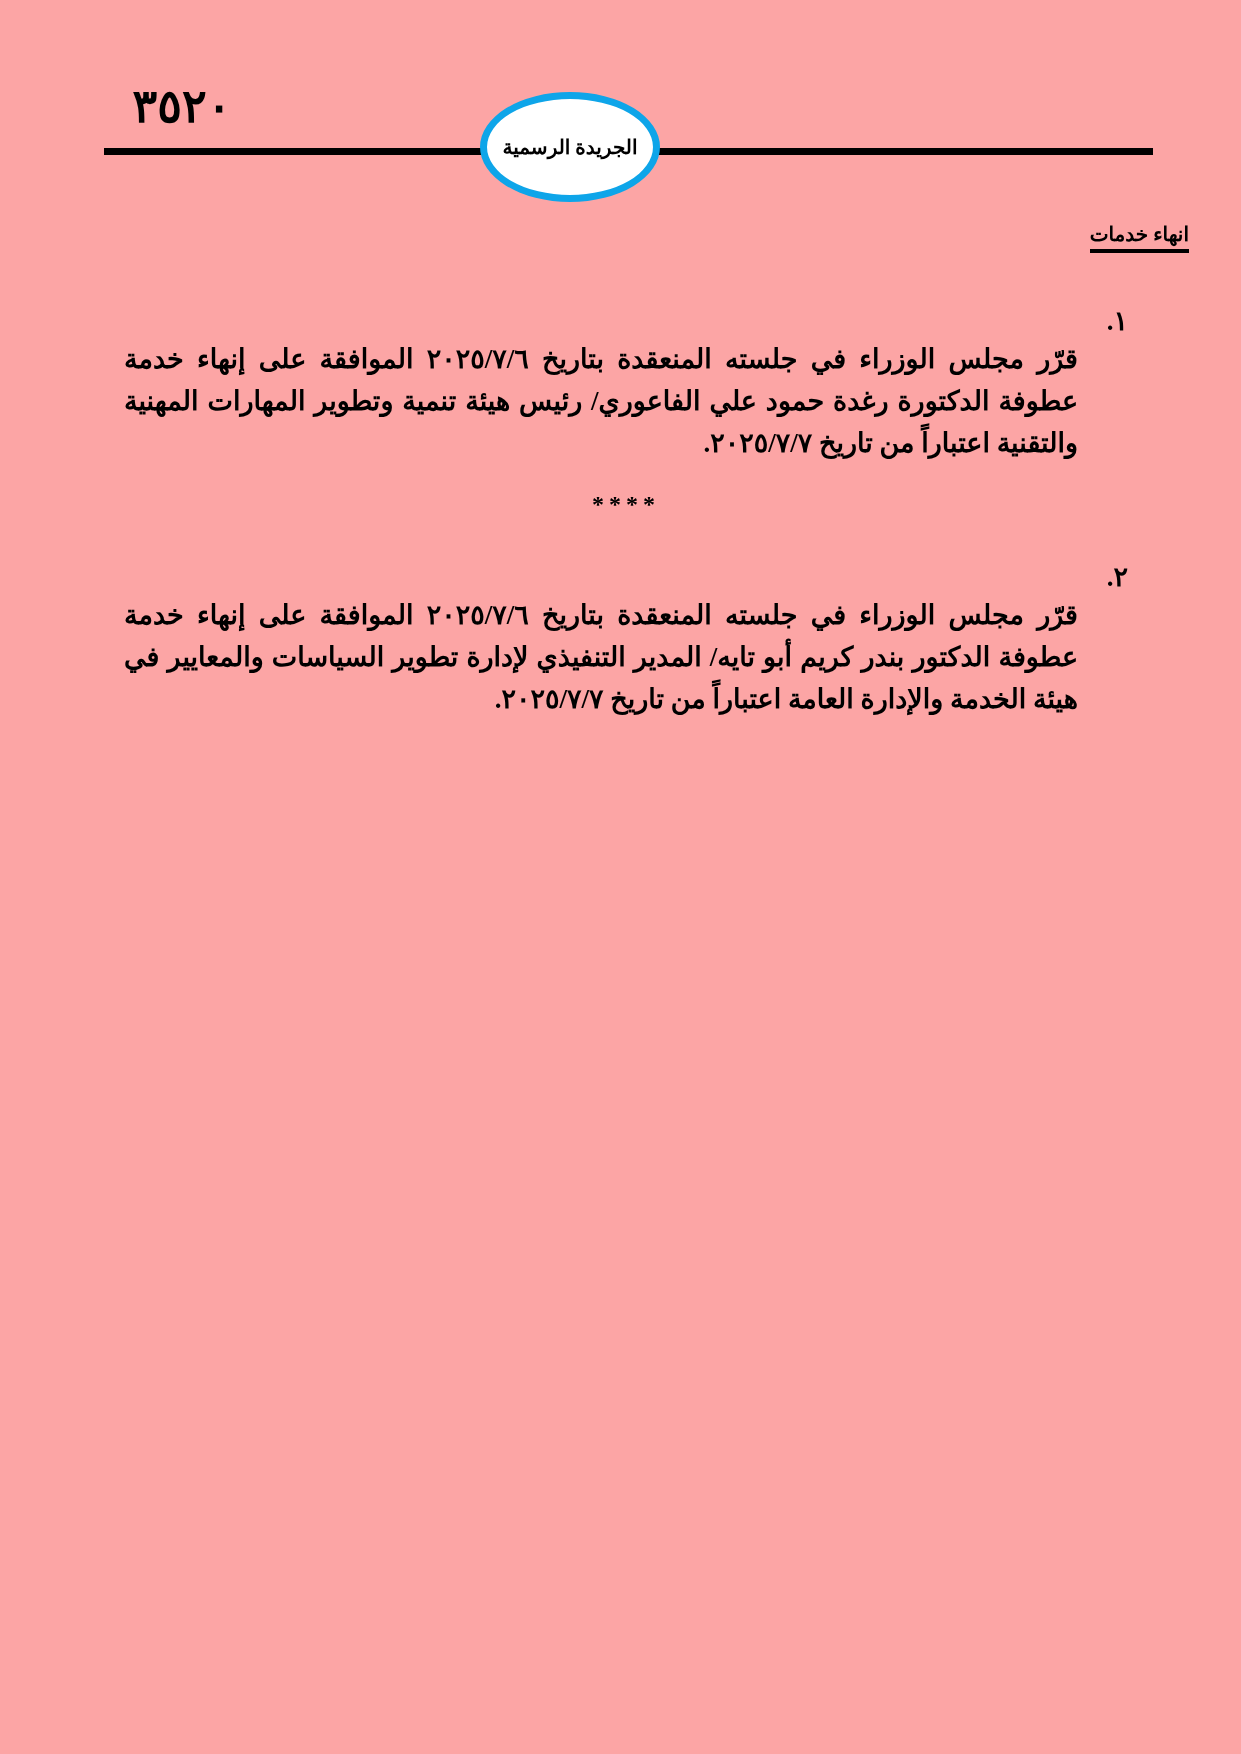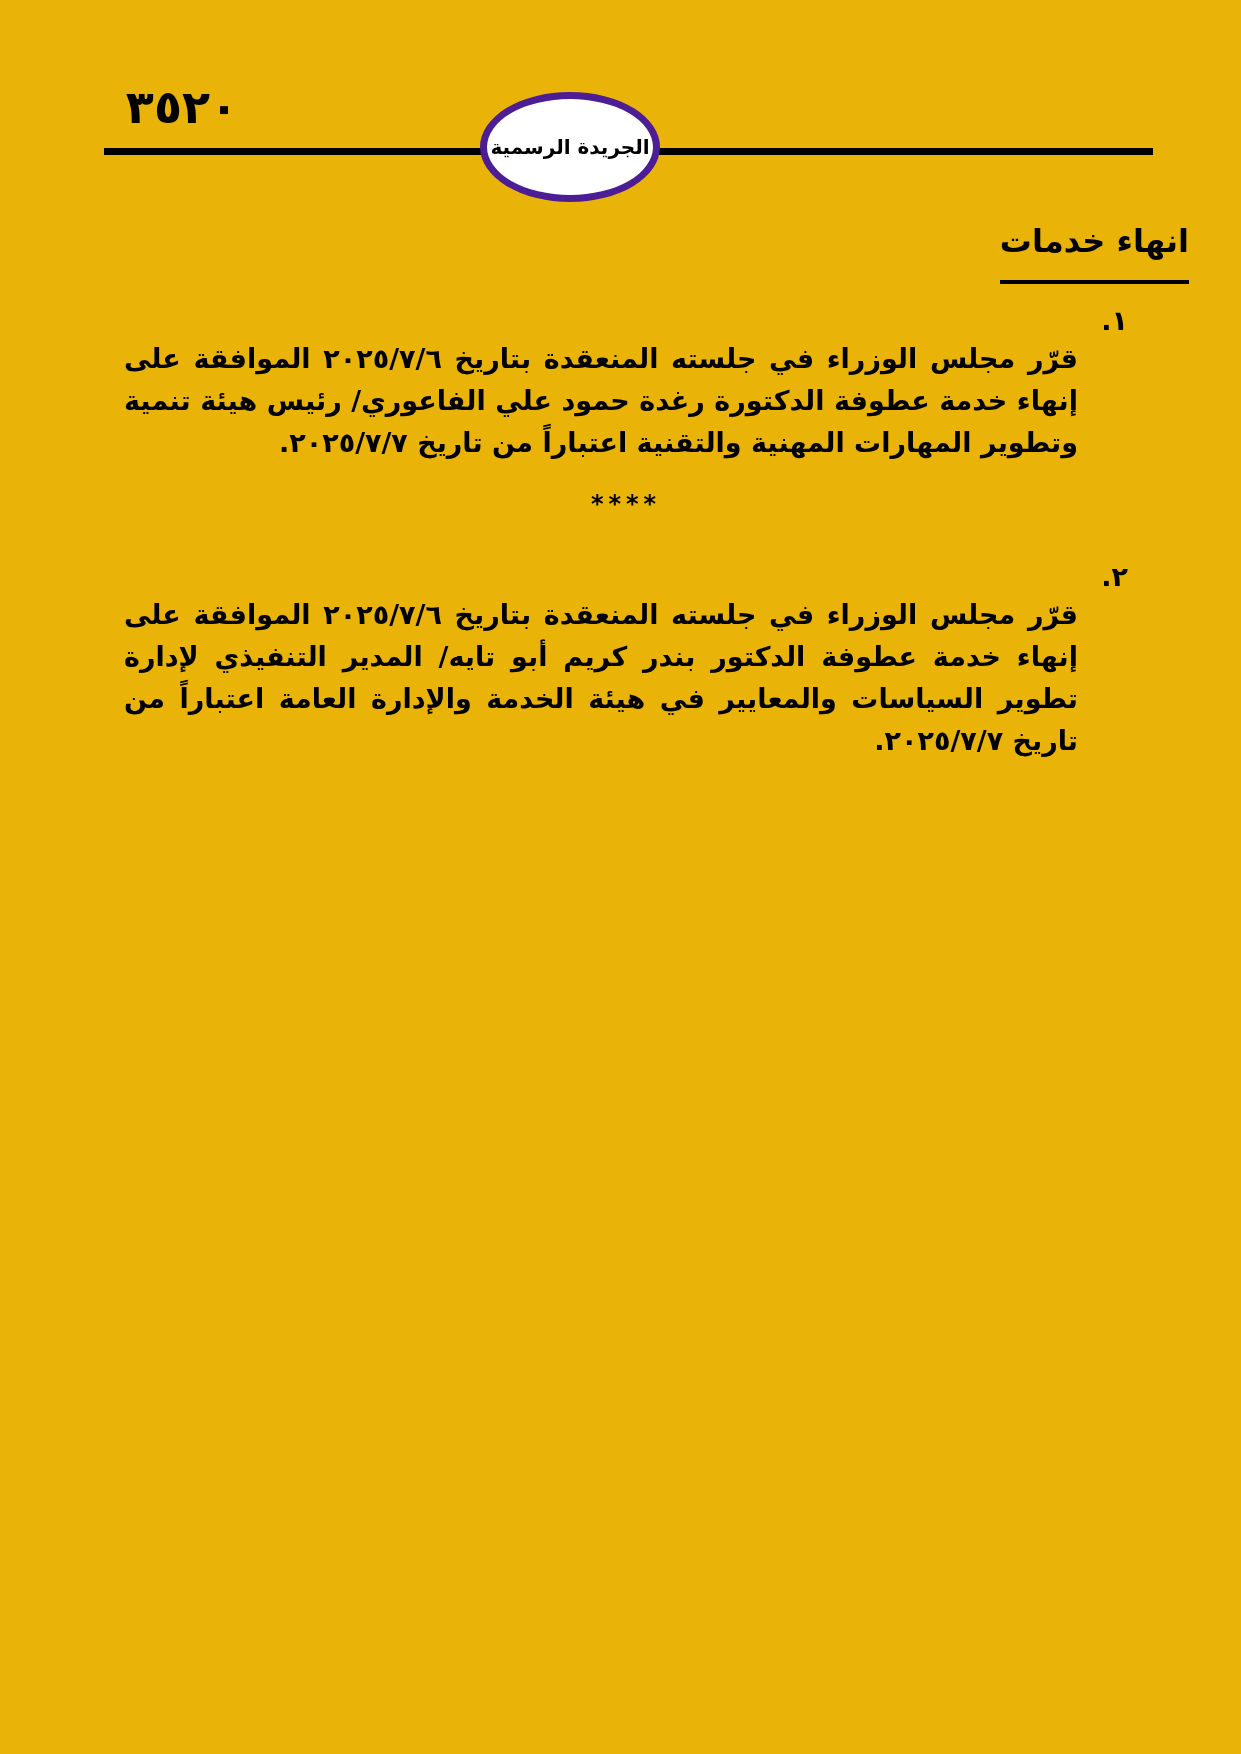--- a/index.html
+++ b/index.html
@@ -5,54 +5,54 @@
   * { margin:0; padding:0; box-sizing:border-box; }
   html, body { background:#ffffff; }
   body {
     position:relative;
     width:1241px;
     height:1754px;
     font-family:"DejaVu Sans", sans-serif;
     color:#000000;
     overflow:hidden;
   }
-  .page { position:absolute; inset:0; background:#eab308; }
+  .page { position:absolute; inset:0; background:#fca5a5;font-family:Liberation Serif, serif; }
 
   
   .page-number {
     position:absolute;
     top:82px; left:112px; width:140px;
     text-align:center;
     font-size:46px; font-weight:700; line-height:1.1;
   }
   .header-rule {
     position:absolute;
     top:148px; left:104px;
     width:1049px; height:7px;
     background:#000000;
   }
   .header-oval {
     position:absolute;
     top:92px; left:480px;
     width:180px; height:110px;
     background:#ffffff;
-    border:7px solid #4c1d95;
+    border:7px solid #0ea5e9;
     border-radius:50%;
     display:flex; align-items:center; justify-content:center;
     z-index:2;
   }
   .oval-text { font-size:20px; font-weight:700; white-space:nowrap; }
 
   
   .section-heading {
     position:absolute;
     top:222px; right:52px;
-    font-size:32px; font-weight:800;
+    font-size:20px; font-weight:800;
     border-bottom:4px solid #000000;
-    padding-bottom:20px;
+    padding-bottom:3px;
     white-space:nowrap;
   }
 
   
   .decisions {
     position:absolute;
     top:300px; right:113px;
     width:1004px;
     direction:rtl;
   }

